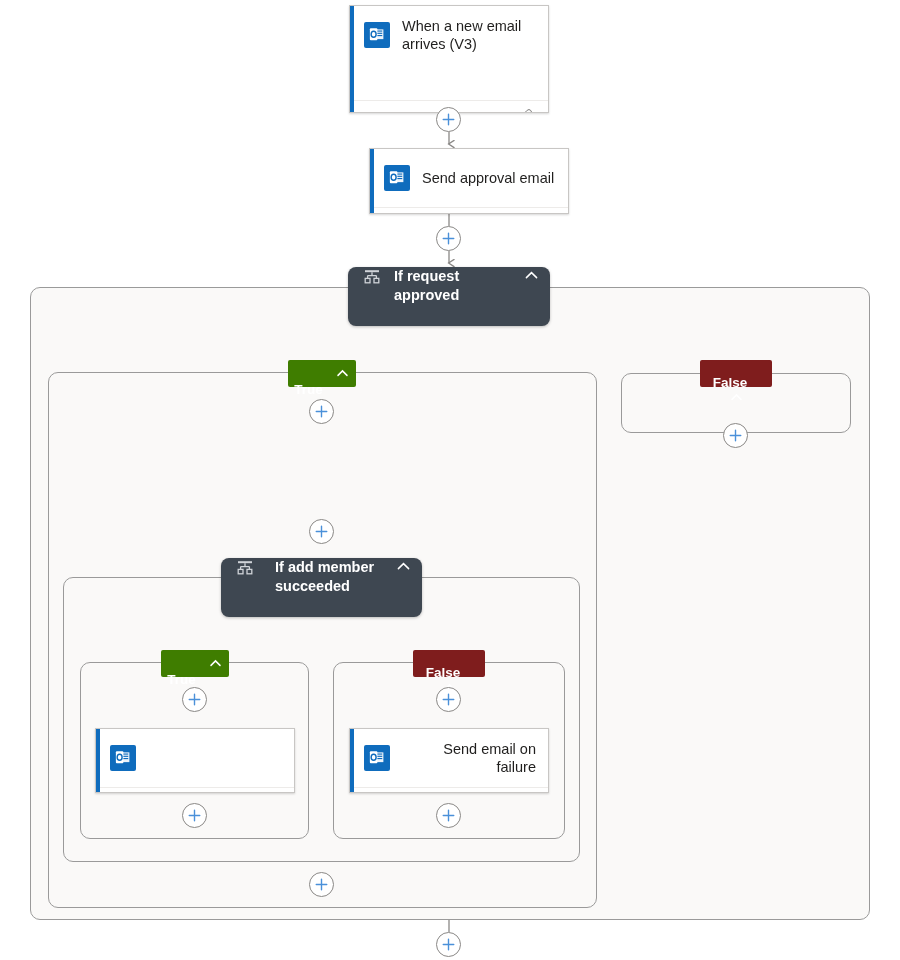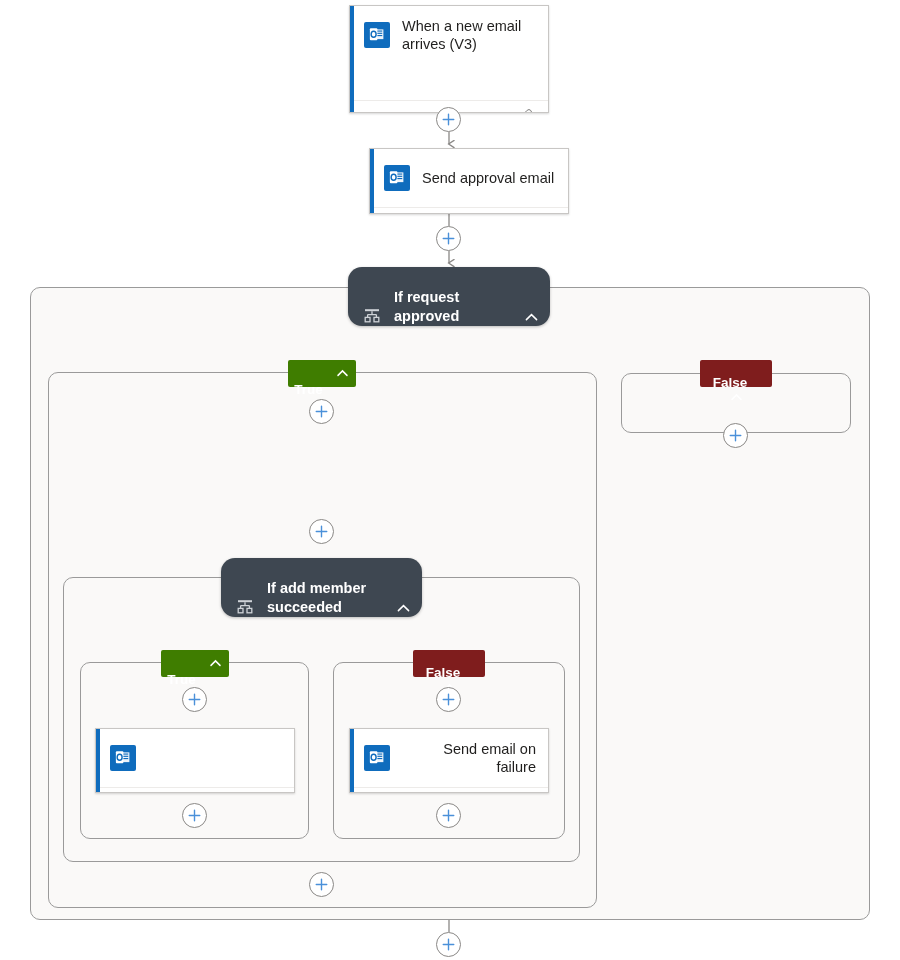--- a/index.html
+++ b/index.html
@@ -54,23 +54,23 @@
     border-top:1px solid #edebe9;
     display:flex;align-items:center;justify-content:flex-end;
     padding-right:10px;
   }
   .link-ico{width:15px;height:15px;opacity:.85;}
 
   
   .cond{
     position:absolute;
     background:#3e4751;
-    border-radius:14px;
+    border-radius:8px;
     box-sizing:border-box;
-    display:flex;align-items:flex-end;
+    display:flex;align-items:flex-start;
     padding:0 10px 0 14px;
     box-shadow:0 1px 3px rgba(0,0,0,.25);
   }
   .cond-ico{width:20px;height:20px;flex:0 0 20px;margin-right:12px;}
   .cond-title{
     color:#ffffff;font-weight:bold;font-size:14.5px;line-height:19px;
     flex:1 1 auto;
   }
   .cond-chev{width:17px;height:17px;flex:0 0 17px;margin-left:6px;}
 
@@ -282,21 +282,21 @@
       </svg>
   </div>
 
 
   <div class="plus" style="left:309px;top:519px;">
     <svg viewBox="0 0 16 16">
         <path d="M8,2.4 V13.6 M2.4,8 H13.6" stroke="#4a90d9" stroke-width="1.5" stroke-linecap="round"></path>
       </svg>
   </div>
 
-  <div class="cond" style="left:221px;top:558px;width:201px;height:59px;">
+  <div class="cond" style="left:221px;top:558px;width:201px;height:59px;gap:8px;">
     <span class="cond-ico">
       <svg viewBox="0 0 20 20" width="20" height="20">
         <rect x="3" y="3.2" width="14" height="2" fill="#cfd3d8"></rect>
         <path d="M10,5.2 V8.6 M5.6,8.6 H14.4 M5.6,8.6 V11.4 M14.4,8.6 V11.4" stroke="#cfd3d8" stroke-width="1.3" fill="none"></path>
         <rect x="3.2" y="11.4" width="4.8" height="4.4" fill="none" stroke="#cfd3d8" stroke-width="1.3"></rect>
         <rect x="12" y="11.4" width="4.8" height="4.4" fill="none" stroke="#cfd3d8" stroke-width="1.3"></rect>
       </svg>
     </span>
     <span class="cond-title">If add member succeeded</span>
     <span class="cond-chev">

